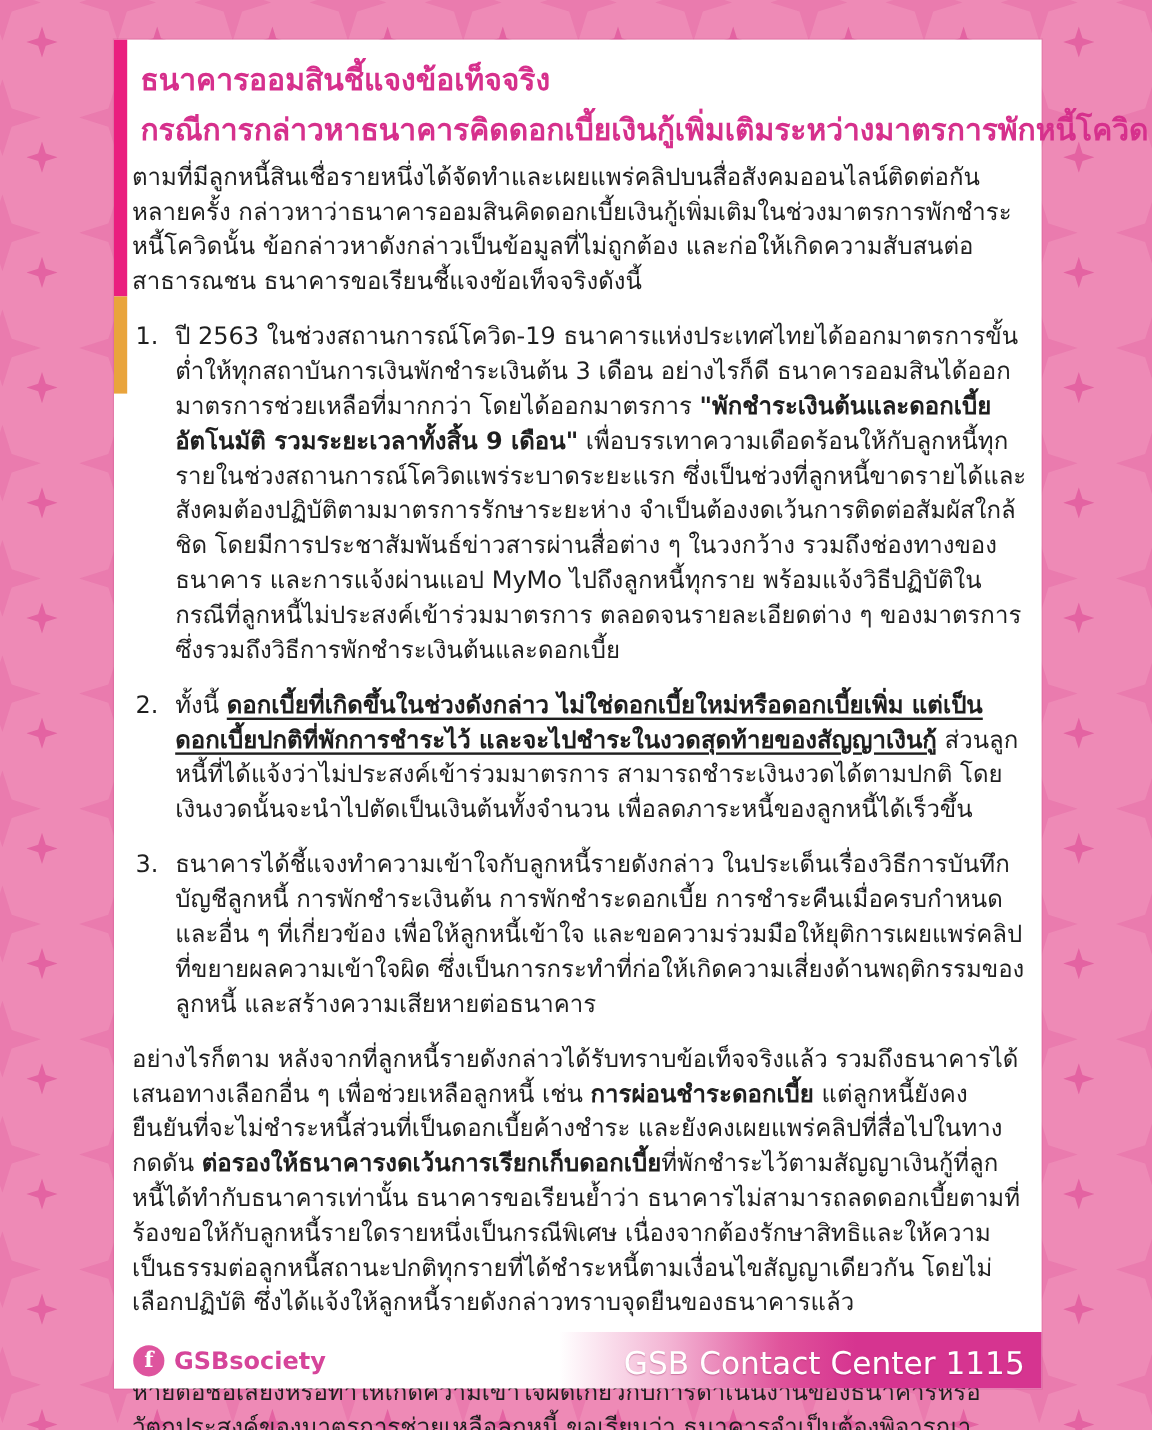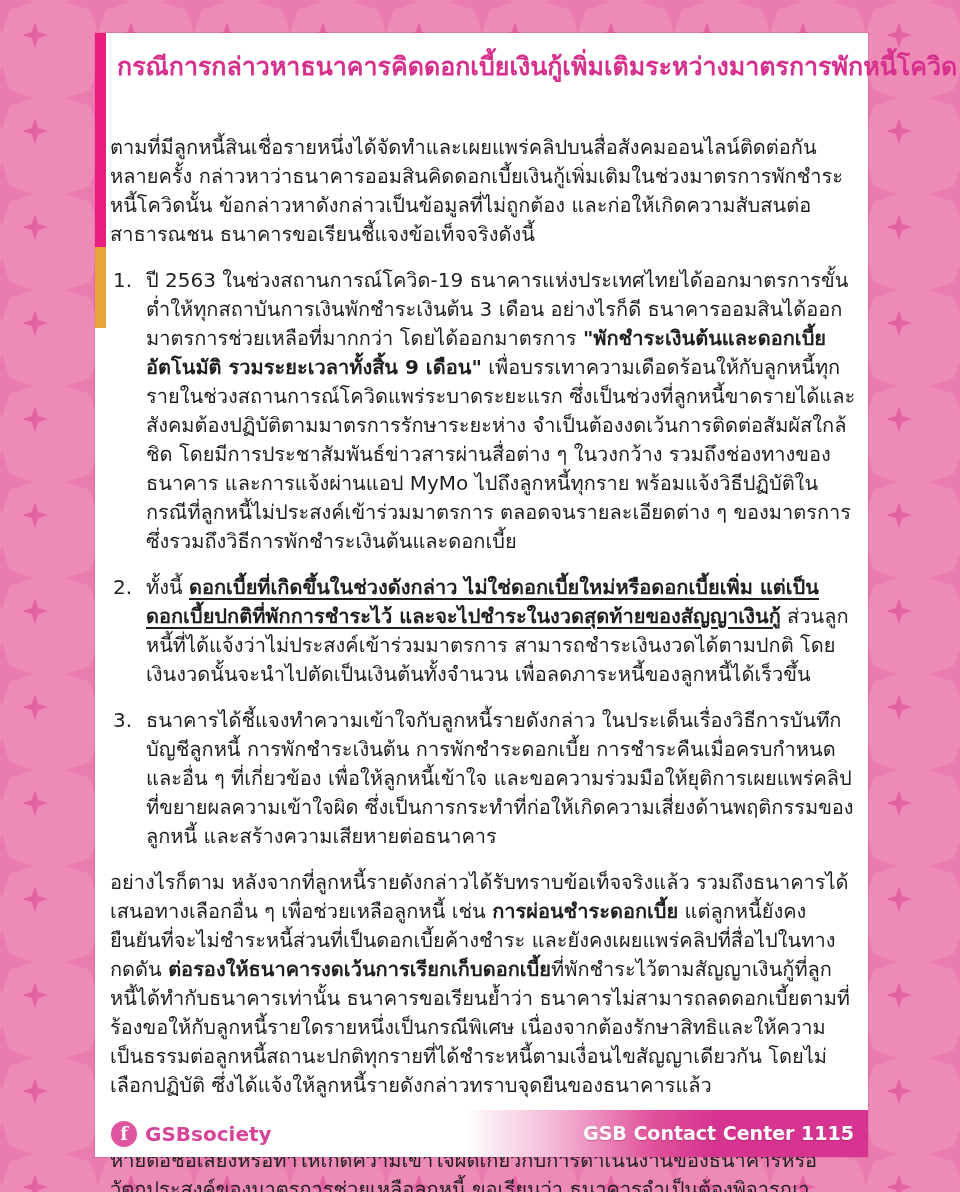--- a/index.html
+++ b/index.html
@@ -52,21 +52,21 @@
     background:linear-gradient(90deg,#ffffff 0%,#ffffff 48%,#f3b3d3 60%,#e0539b 72%,#d63490 80%,#d63490 100%);
   }
   .fb{position:absolute;left:16px;top:10px;height:27px;display:flex;align-items:center;}
   .fb-icon{
     width:26px;height:26px;border-radius:50%;background:#de549e;color:#fff;
     font-weight:700;font-size:18px;line-height:26px;text-align:center;
     font-family:"DejaVu Serif","Liberation Serif",serif;
   }
   .fb-label{margin-left:8px;color:#d6459a;font-weight:700;font-size:20px;}
   .contact{
-    position:absolute;right:14px;top:12px;color:#ffffff;font-weight:700;font-size:19px;
+    position:absolute;right:14px;top:12px;color:#ffffff;font-weight:400;font-size:26px;
     text-shadow:0 1px 1px rgba(140,20,80,.4);
   }
 </style>
 </head>
 <body>
 
 <div class="bg-pattern" id="bgPattern">
     <div class="sparkle big" style="left: -30px; top: -30px; width: 64px; height: 64px;"></div>
     <div class="sparkle small" style="left: 22px; top: 22px; width: 26px; height: 26px;"></div>
     <div class="sparkle big" style="left: 66px; top: -30px; width: 64px; height: 64px;"></div>
@@ -340,20 +340,21 @@
     <div class="sparkle big" style="left: 834px; top: 1122px; width: 64px; height: 64px;"></div>
     <div class="sparkle small" style="left: 886px; top: 1174px; width: 26px; height: 26px;"></div>
     <div class="sparkle big" style="left: 930px; top: 1122px; width: 64px; height: 64px;"></div>
   </div>
 
 <div class="card">
   <div class="stripe magenta"></div>
   <div class="stripe gold"></div>
 
   <div class="hdr">
+    <div class="line">ธนาคารออมสินชี้แจงข้อเท็จจริง</div>
     <div class="line">กรณีการกล่าวหาธนาคารคิดดอกเบี้ยเงินกู้เพิ่มเติมระหว่างมาตรการพักหนี้โควิด</div>
   </div>
 
 
   <div class="doc-body" id="docBody">
       <div class="para"><span>ตามที่มีลูกหนี้สินเชื่อรายหนึ่งได้จัดทำและเผยแพร่คลิปบนสื่อสังคมออนไลน์ติดต่อกันหลายครั้ง กล่าวหาว่าธนาคารออมสินคิดดอกเบี้ยเงินกู้เพิ่มเติมในช่วงมาตรการพักชำระหนี้โควิดนั้น ข้อกล่าวหาดังกล่าวเป็นข้อมูลที่ไม่ถูกต้อง และก่อให้เกิดความสับสนต่อสาธารณชน ธนาคารขอเรียนชี้แจงข้อเท็จจริงดังนี้</span></div>
       <div class="para numbered"><span class="num">1.</span><span>ปี 2563 ในช่วงสถานการณ์โควิด-19 ธนาคารแห่งประเทศไทยได้ออกมาตรการขั้นต่ำให้ทุกสถาบันการเงินพักชำระเงินต้น 3 เดือน อย่างไรก็ดี ธนาคารออมสินได้ออกมาตรการช่วยเหลือที่มากกว่า โดยได้ออกมาตรการ </span><span class="run-b">"พักชำระเงินต้นและดอกเบี้ยอัตโนมัติ รวมระยะเวลาทั้งสิ้น 9 เดือน"</span><span> เพื่อบรรเทาความเดือดร้อนให้กับลูกหนี้ทุกรายในช่วงสถานการณ์โควิดแพร่ระบาดระยะแรก ซึ่งเป็นช่วงที่ลูกหนี้ขาดรายได้และสังคมต้องปฏิบัติตามมาตรการรักษาระยะห่าง จำเป็นต้องงดเว้นการติดต่อสัมผัสใกล้ชิด โดยมีการประชาสัมพันธ์ข่าวสารผ่านสื่อต่าง ๆ ในวงกว้าง รวมถึงช่องทางของธนาคาร และการแจ้งผ่านแอป MyMo ไปถึงลูกหนี้ทุกราย พร้อมแจ้งวิธีปฏิบัติในกรณีที่ลูกหนี้ไม่ประสงค์เข้าร่วมมาตรการ ตลอดจนรายละเอียดต่าง ๆ ของมาตรการ ซึ่งรวมถึงวิธีการพักชำระเงินต้นและดอกเบี้ย</span></div>
       <div class="para numbered"><span class="num">2.</span><span>ทั้งนี้ </span><span class="run-b run-u">ดอกเบี้ยที่เกิดขึ้นในช่วงดังกล่าว ไม่ใช่ดอกเบี้ยใหม่หรือดอกเบี้ยเพิ่ม แต่เป็นดอกเบี้ยปกติที่พักการชำระไว้ และจะไปชำระในงวดสุดท้ายของสัญญาเงินกู้</span><span> ส่วนลูกหนี้ที่ได้แจ้งว่าไม่ประสงค์เข้าร่วมมาตรการ สามารถชำระเงินงวดได้ตามปกติ โดยเงินงวดนั้นจะนำไปตัดเป็นเงินต้นทั้งจำนวน เพื่อลดภาระหนี้ของลูกหนี้ได้เร็วขึ้น</span></div>
       <div class="para numbered"><span class="num">3.</span><span>ธนาคารได้ชี้แจงทำความเข้าใจกับลูกหนี้รายดังกล่าว ในประเด็นเรื่องวิธีการบันทึกบัญชีลูกหนี้ การพักชำระเงินต้น การพักชำระดอกเบี้ย การชำระคืนเมื่อครบกำหนด และอื่น ๆ ที่เกี่ยวข้อง เพื่อให้ลูกหนี้เข้าใจ และขอความร่วมมือให้ยุติการเผยแพร่คลิปที่ขยายผลความเข้าใจผิด ซึ่งเป็นการกระทำที่ก่อให้เกิดความเสี่ยงด้านพฤติกรรมของลูกหนี้ และสร้างความเสียหายต่อธนาคาร</span></div>
       <div class="para"><span>อย่างไรก็ตาม หลังจากที่ลูกหนี้รายดังกล่าวได้รับทราบข้อเท็จจริงแล้ว รวมถึงธนาคารได้เสนอทางเลือกอื่น ๆ เพื่อช่วยเหลือลูกหนี้ เช่น </span><span class="run-b">การผ่อนชำระดอกเบี้ย</span><span> แต่ลูกหนี้ยังคงยืนยันที่จะไม่ชำระหนี้ส่วนที่เป็นดอกเบี้ยค้างชำระ และยังคงเผยแพร่คลิปที่สื่อไปในทางกดดัน </span><span class="run-b">ต่อรองให้ธนาคารงดเว้นการเรียกเก็บดอกเบี้ย</span><span>ที่พักชำระไว้ตามสัญญาเงินกู้ที่ลูกหนี้ได้ทำกับธนาคารเท่านั้น ธนาคารขอเรียนย้ำว่า ธนาคารไม่สามารถลดดอกเบี้ยตามที่ร้องขอให้กับลูกหนี้รายใดรายหนึ่งเป็นกรณีพิเศษ เนื่องจากต้องรักษาสิทธิและให้ความเป็นธรรมต่อลูกหนี้สถานะปกติทุกรายที่ได้ชำระหนี้ตามเงื่อนไขสัญญาเดียวกัน โดยไม่เลือกปฏิบัติ ซึ่งได้แจ้งให้ลูกหนี้รายดังกล่าวทราบจุดยืนของธนาคารแล้ว</span></div>

